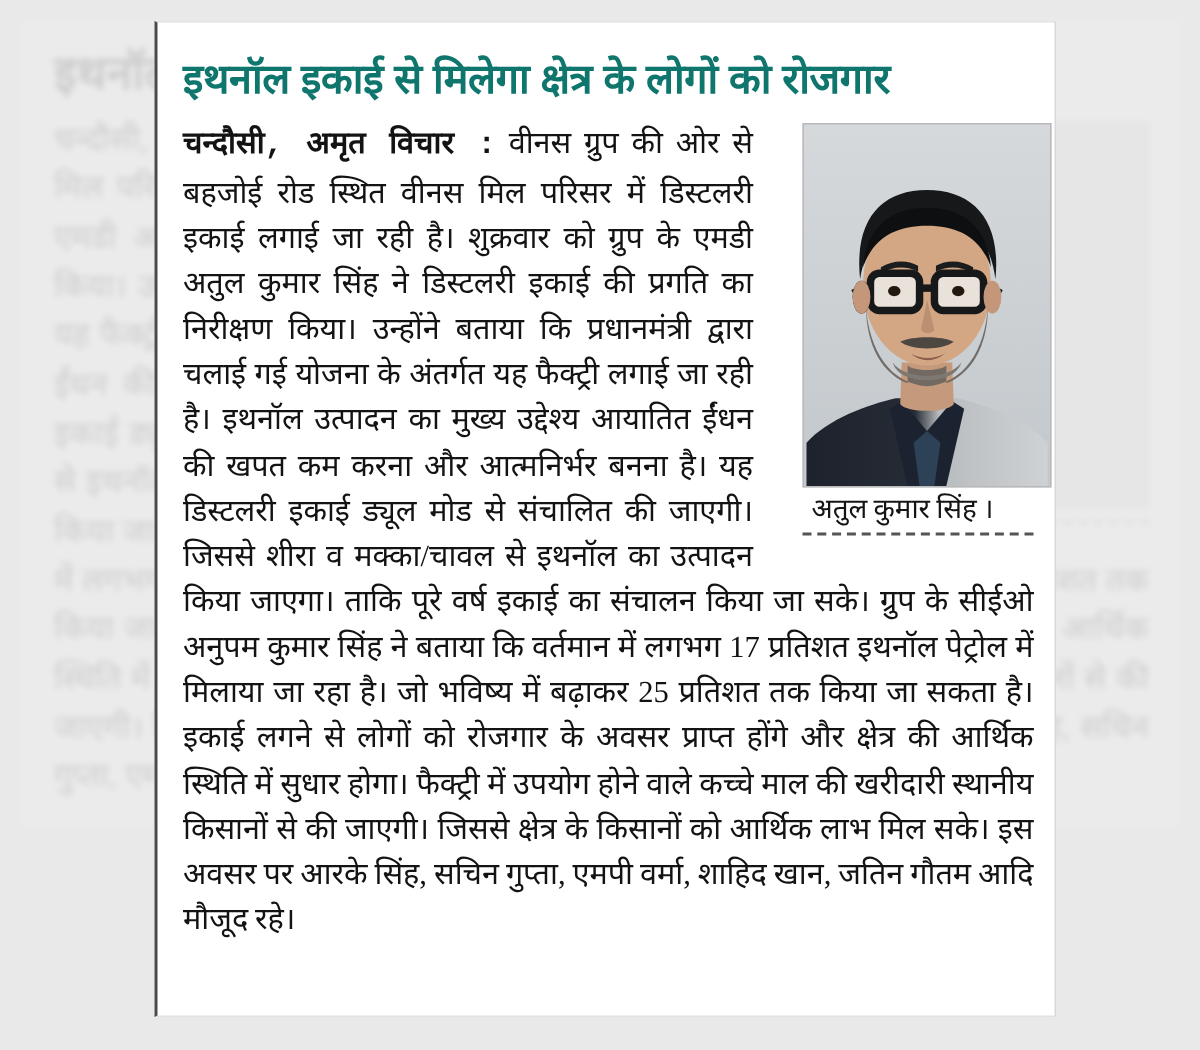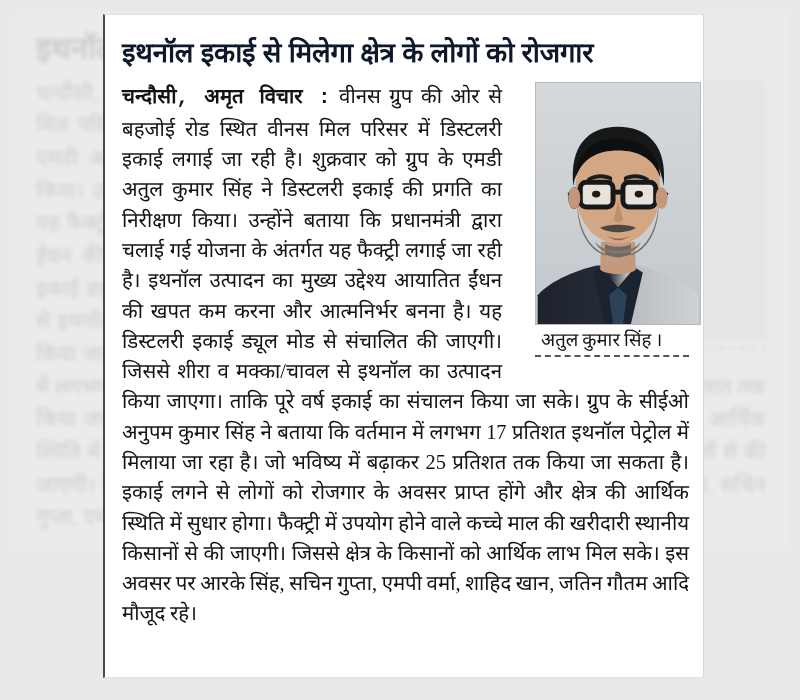--- a/index.html
+++ b/index.html
@@ -88,21 +88,21 @@
   }
   .clip-pad {
     padding: 16px 14px 10px 17px;
   }
 
   .headline {
     font-family: "Liberation Sans", "DejaVu Sans", sans-serif;
     font-weight: bold;
     font-size: 27.5px;
     line-height: 1.18;
-    color: #0f172a;
+    color: #0f766e;
     letter-spacing: -0.2px;
     margin: 6px 0 12px 0;
     white-space: nowrap;
   }
 
   .article {
     font-size: 20.4px;
     line-height: 1.485;
     color: #131313;
     text-align: justify;

